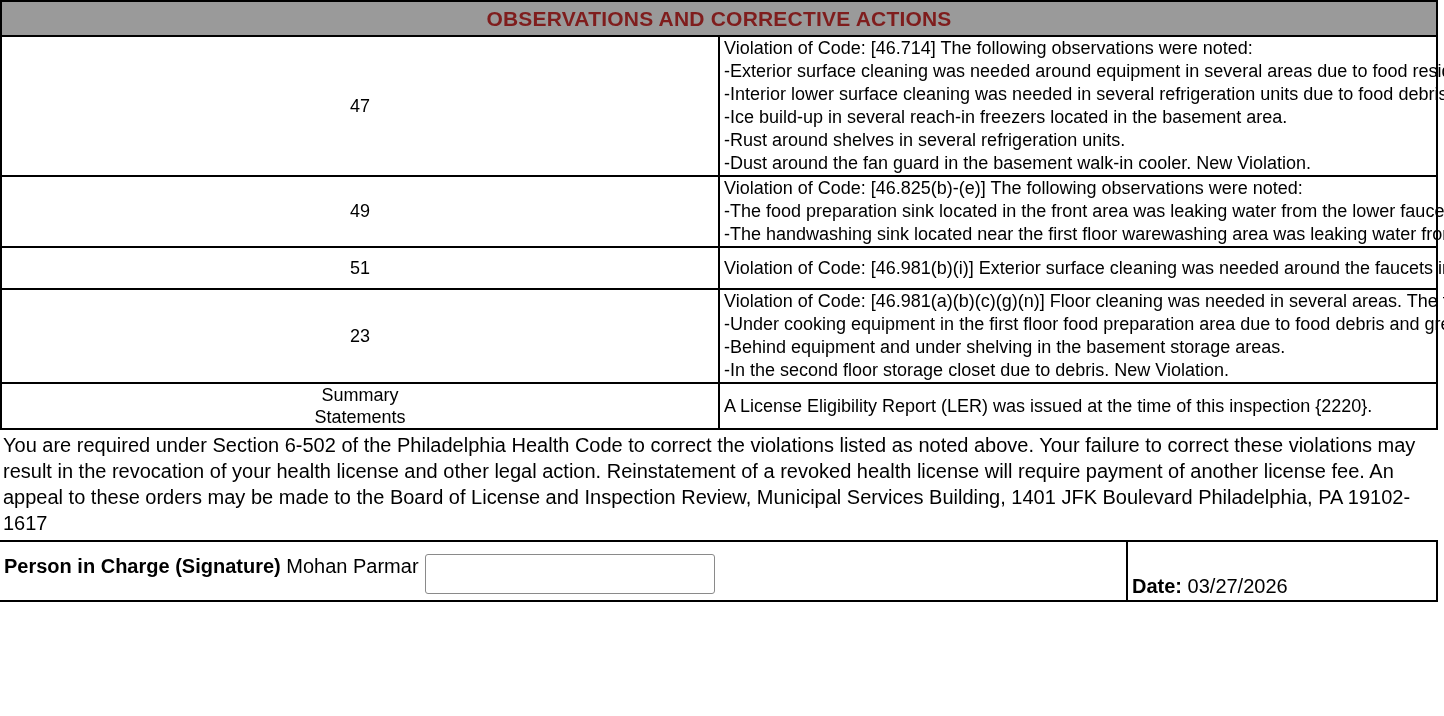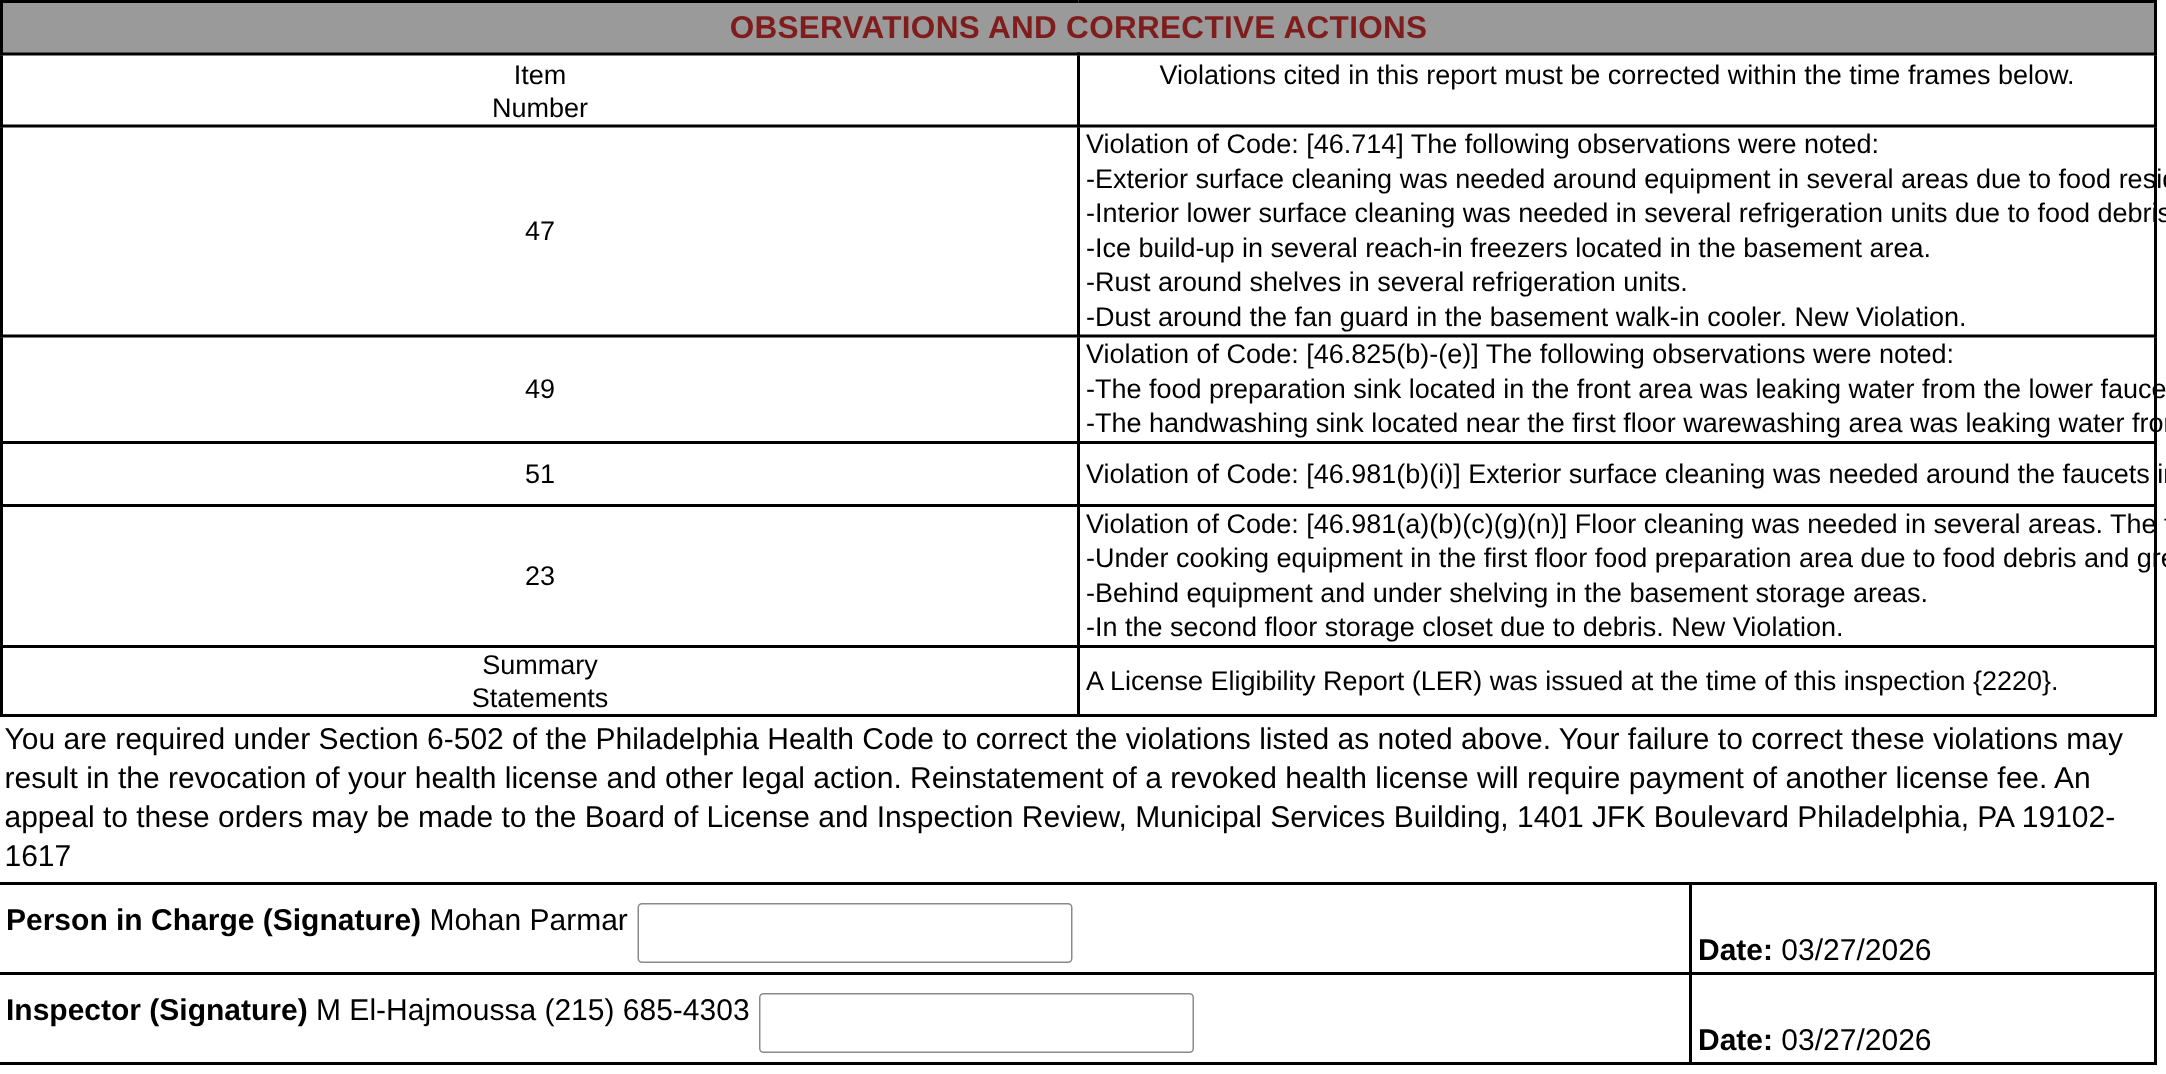--- a/index.html
+++ b/index.html
@@ -39,27 +39,20 @@
     .sig-inner { display: flex; align-items: flex-start; padding-bottom: 4px; }
   </style>
 </head>
 <body>
 
 <div class="wrap">
   <table class="obs">
     <tbody>
         <tr>
       <td colspan="2" class="hdr">OBSERVATIONS AND CORRECTIVE ACTIONS</td>
-    </tr>
-    <tr>
-      <td class="col1 itemhdr">
-        <span class="line">Item</span>
-        <span class="line">Number</span>
-      </td>
-      <td class="notice">Violations cited in this report must be corrected within the time frames below.</td>
     </tr>
 
     <tr>
       <td class="col1 num">47</td>
       <td class="desc">
         <span class="line"><span>Violation of Code: </span><span class="code">[46.714]</span><span> The following observations were noted:</span></span>
         <span class="line">-Exterior surface cleaning was needed around equipment in several areas due to food residue.</span>
         <span class="line">-Interior lower surface cleaning was needed in several refrigeration units due to food debris.</span>
         <span class="line">-Ice build-up in several reach-in freezers located in the basement area.</span>
         <span class="line">-Rust around shelves in several refrigeration units.</span>
@@ -114,27 +107,15 @@
         <div class="sig-inner">
           <span class="sig-label">Person in Charge (Signature)</span>
           <span style="white-space:pre"> Mohan Parmar</span>
           <span class="sig-box"></span>
         </div>
       </td>
       <td class="date-cell">
         <span class="sig-label">Date:</span><span style="white-space:pre"> 03/27/2026</span>
       </td>
     </tr>
-    <tr class="sig-row">
-      <td class="sig-cell">
-        <div class="sig-inner">
-          <span class="sig-label">Inspector (Signature)</span>
-          <span style="white-space:pre"> M El-Hajmoussa (215) 685-4303</span>
-          <span class="sig-box"></span>
-        </div>
-      </td>
-      <td class="date-cell">
-        <span class="sig-label">Date:</span><span style="white-space:pre"> 03/27/2026</span>
-      </td>
-    </tr>
   </tbody>
     </table>
 </div>
 
 </body></html>

